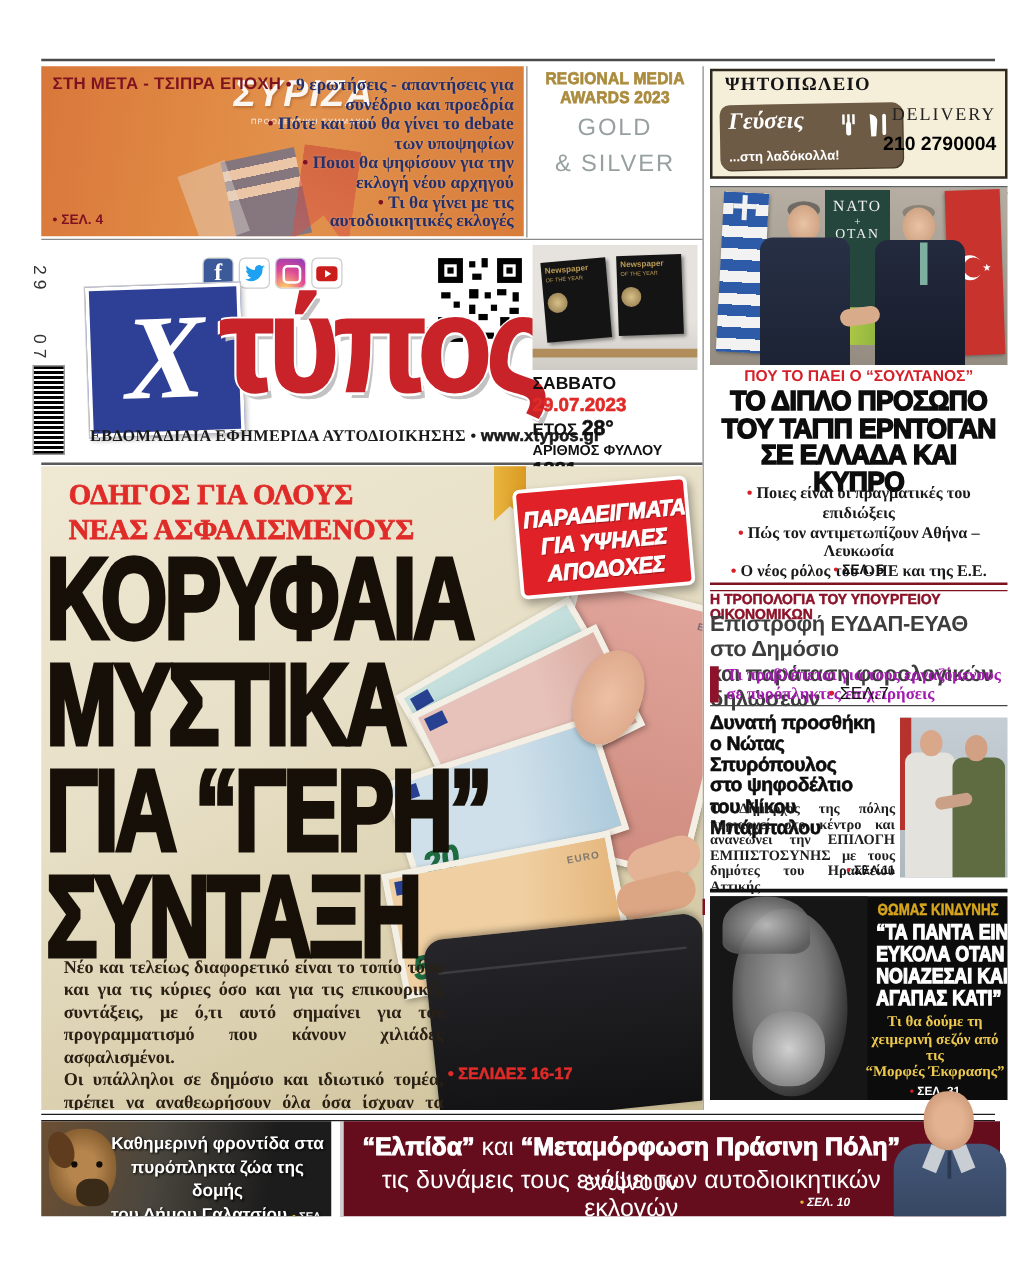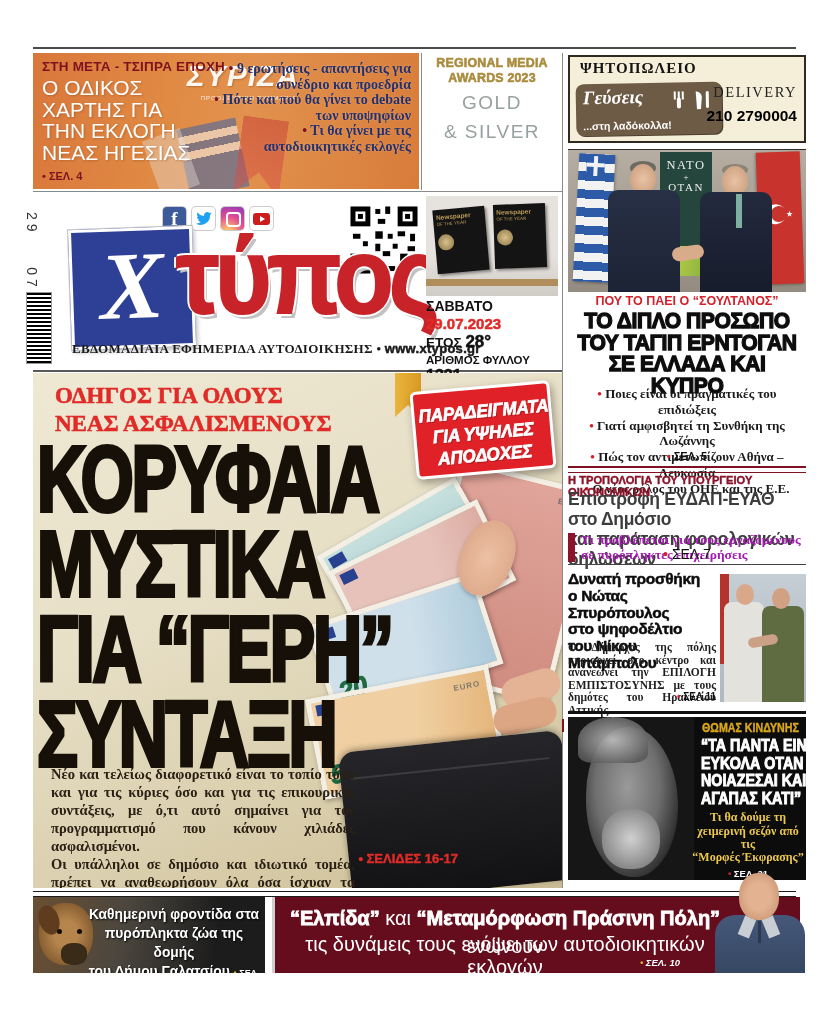--- a/index.html
+++ b/index.html
@@ -223,30 +223,25 @@
 <div class="abs vert-rule-1"></div>
 <div class="abs vert-rule-main"></div>
 
 <div class="abs teaser">
   <div class="abs flag1"></div>
   <div class="abs flag2"></div>
   <div class="abs flag3"></div>
   <div class="abs syriza-logo">ΣΥΡΙΖΑ</div>
   <div class="abs syriza-sub">ΠΡΟΟΔΕΥΤΙΚΗ ΣΥΜΜΑΧΙΑ</div>
   <div class="abs teaser-kicker">ΣΤΗ ΜΕΤΑ - ΤΣΙΠΡΑ ΕΠΟΧΗ</div>
-  <div class="abs teaser-head">
-    <div>Ο ΟΔΙΚΟΣ</div>
-    <div>ΧΑΡΤΗΣ ΓΙΑ</div>
-    <div>ΤΗΝ ΕΚΛΟΓΗ</div>
-    <div>ΝΕΑΣ ΗΓΕΣΙΑΣ</div>
-  </div>
   <div class="abs teaser-ref">• <span>ΣΕΛ. 4</span></div>
   <div class="abs teaser-bullets">
     <div>9 ερωτήσεις - απαντήσεις για συνέδριο και προεδρία</div>
     <div>Πότε και πού θα γίνει το debate των υποψηφίων</div>
+    <div>Ποιοι θα ψηφίσουν για την εκλογή νέου αρχηγού</div>
     <div>Τι θα γίνει με τις αυτοδιοικητικές εκλογές</div>
   </div>
 </div>
 
 <div class="abs awards-col">
   <div class="rm-title">REGIONAL MEDIA</div>
   <div class="rm-title">AWARDS 2023</div>
   <div class="gold-silver">GOLD</div>
   <div class="gold-silver">&amp; SILVER</div>
 </div>
@@ -377,21 +372,20 @@
   <div class="abs handshake"></div>
 </div>
 <div class="abs erd-kicker">ΠΟΥ ΤΟ ΠΑΕΙ Ο “ΣΟΥΛΤΑΝΟΣ”</div>
 <div class="abs erd-head">
   <div>ΤΟ ΔΙΠΛΟ ΠΡΟΣΩΠΟ</div>
   <div>ΤΟΥ ΤΑΓΙΠ ΕΡΝΤΟΓΑΝ</div>
   <div>ΣΕ ΕΛΛΑΔΑ ΚΑΙ ΚΥΠΡΟ</div>
 </div>
 <div class="abs erd-bullets">
   <div>Ποιες είναι οι πραγματικές του επιδιώξεις</div>
-  <div>Γιατί αμφισβητεί τη Συνθήκη της Λωζάννης</div>
   <div>Πώς τον αντιμετωπίζουν Αθήνα – Λευκωσία</div>
   <div>Ο νέος ρόλος του ΟΗΕ και της Ε.Ε.</div>
 </div>
 <div class="abs erd-ref">ΣΕΛ. 5</div>
 <div class="abs div-maroon"></div>
 
 <div class="abs eydap-kicker">Η ΤΡΟΠΟΛΟΓΙΑ ΤΟΥ ΥΠΟΥΡΓΕΙΟΥ ΟΙΚΟΝΟΜΙΚΩΝ</div>
 <div class="abs eydap-head">
   <div>Επιστροφή ΕΥΔΑΠ-ΕΥΑΘ στο Δημόσιο</div>
   <div>και παράταση φορολογικών δηλώσεων</div>

